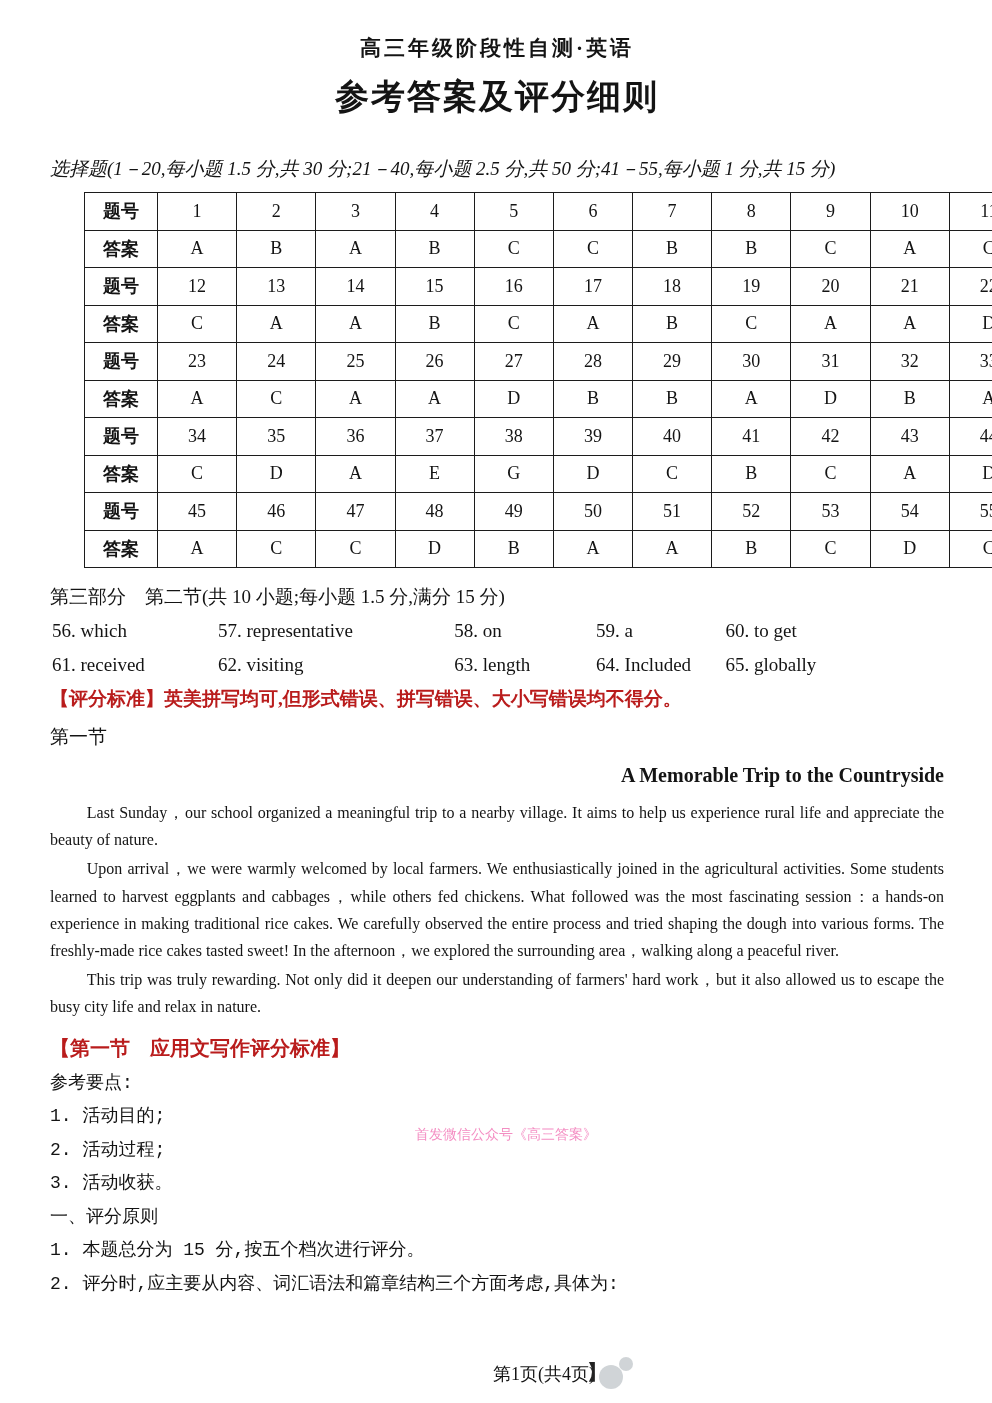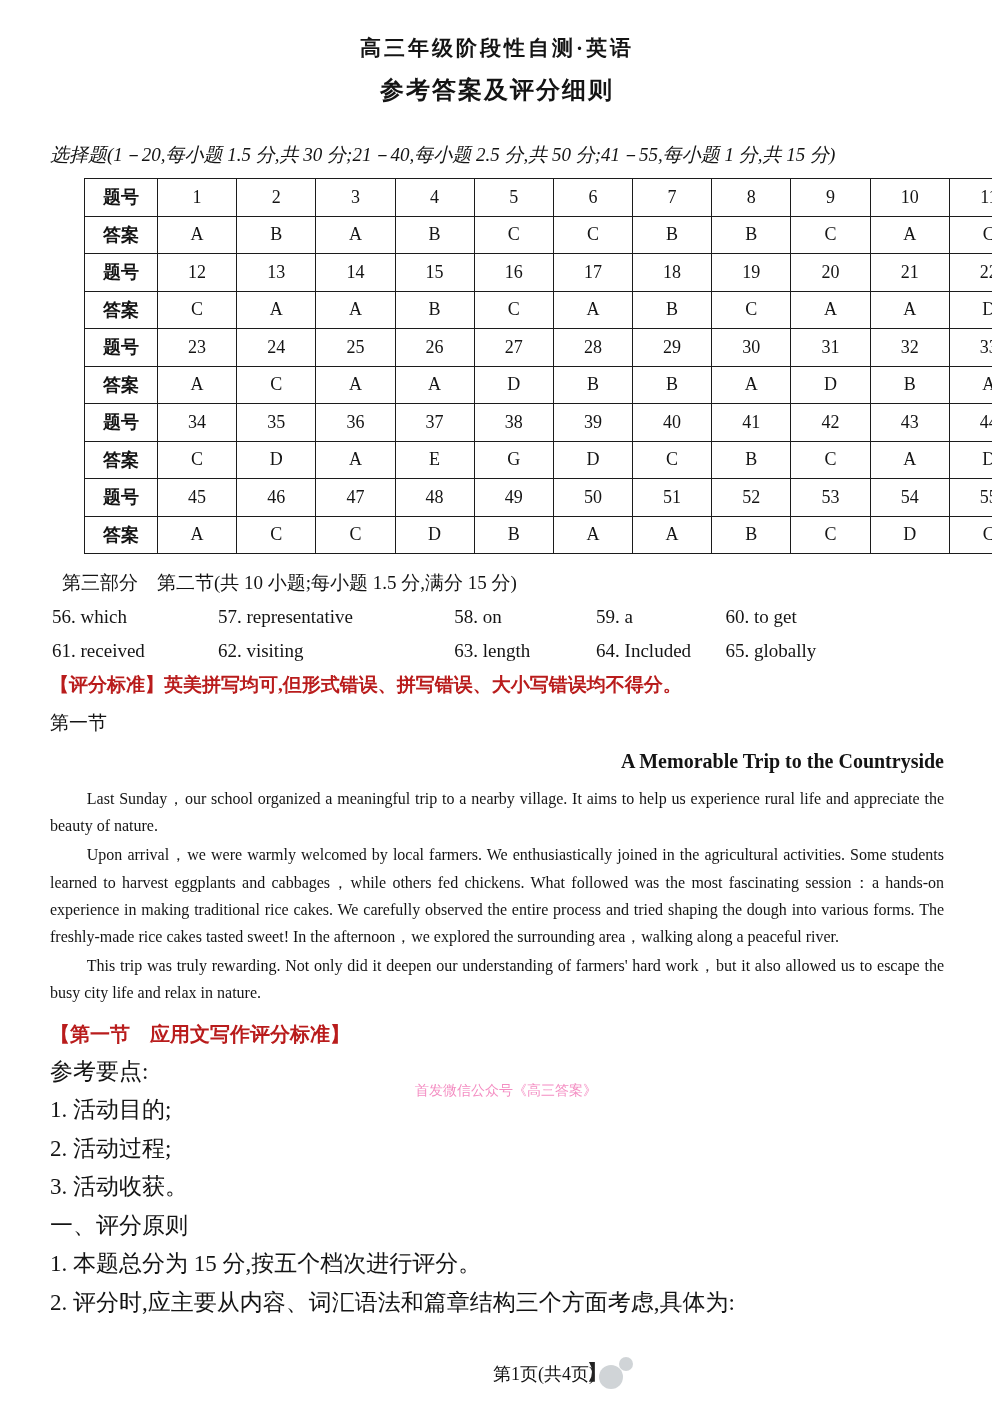--- a/index.html
+++ b/index.html
@@ -17,21 +17,21 @@
   }
   .title {
     text-align: center;
     font-size: 21px;
     font-weight: bold;
     letter-spacing: 3px;
     margin: 10px 0 4px 0;
   }
   .subtitle {
     text-align: center;
-    font-size: 24px;
+    font-size: 34px;
     font-weight: bold;
     letter-spacing: 2px;
     margin: 12px 0 36px 0;
   }
   .note {
     font-size: 19px;
     margin: 0 0 10px 0;
     font-style: italic;
   }
   table.answers {
@@ -49,21 +49,21 @@
     padding: 0;
     font-family: "Liberation Serif", "DejaVu Serif", serif;
   }
   table.answers td.label {
     font-weight: bold;
     width: 72px;
     font-size: 18px;
   }
   .part3-heading {
     font-size: 19px;
-    margin: 16px 0 10px 12px;
+    margin: 16px 0 10px 0;
   }
   .fill-grid {
     display: grid;
     grid-template-columns: 18.6% 26.5% 15.9% 14.5% auto;
     row-gap: 12px;
     font-size: 19px;
     margin: 0 0 10px 2px;
   }
   .fill-item { white-space: nowrap; }
   .pink { color: #b91c1c; }
@@ -85,35 +85,36 @@
   .essay-para {
     font-size: 16px;
     line-height: 1.7;
     text-align: justify;
     text-indent: 2.3em;
     margin: 0 0 2px 0;
   }
   .watermark {
     position: absolute;
     left: 415px;
-    top: 1082px;
+    top: 1126px;
     font-size: 14px;
     color: #f27ab8;
     opacity: 0.85;
     font-family: "Liberation Sans", sans-serif;
   }
   .criteria-heading {
     font-size: 20px;
     font-weight: bold;
     margin: 14px 0 12px 0;
   }
   .crit-line {
-    font-size: 23px;
+    font-size: 18px;
     line-height: 1.0;
     margin: 0 0 15.5px 0;
+    font-family: Liberation Mono, monospace;
   }
   .crit-line + .crit-line { margin-top: 0; }
   .footer {
     position: absolute;
     left: 0;
     bottom: 12px;
     width: 100%;
     text-align: center;
     font-size: 18px;
   }

